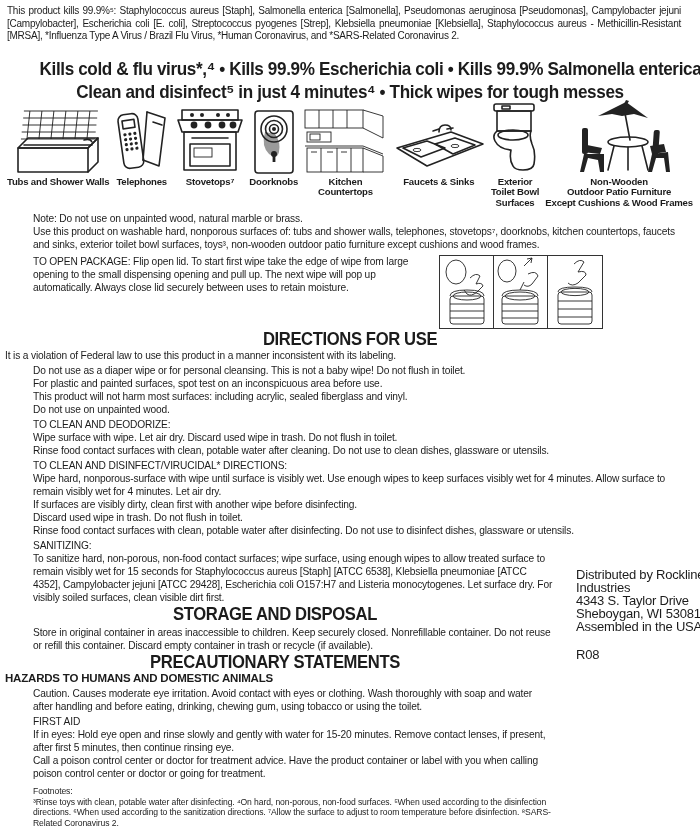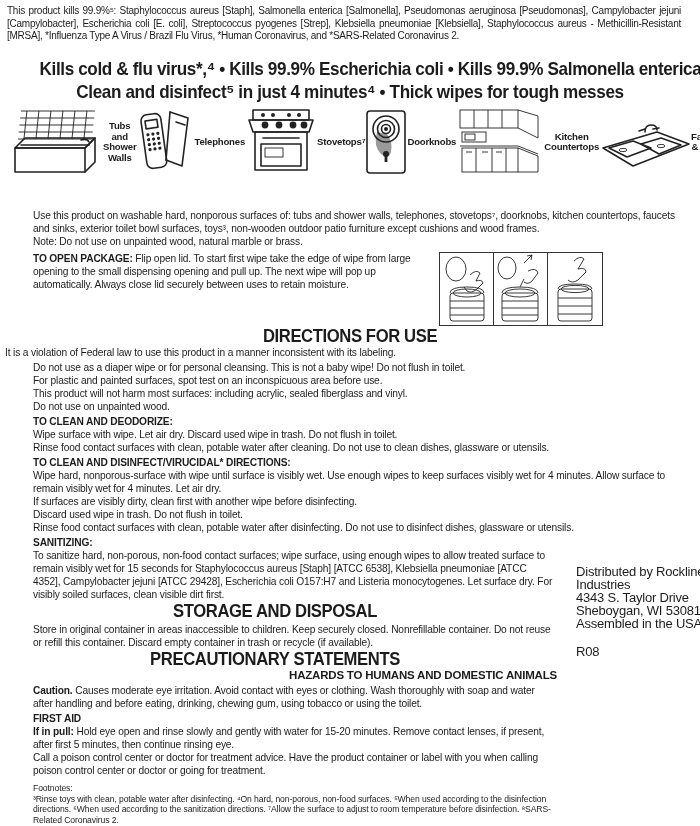--- a/index.html
+++ b/index.html
@@ -5,31 +5,31 @@
   * { margin:0; padding:0; box-sizing:border-box; }
   html,body { background:#ffffff; }
   body {
     width:700px; height:826px; overflow:hidden;
     font-family:"Liberation Sans", sans-serif;
     color:#1c1c1c;
   }
   .page { position:relative; width:700px; height:826px; padding:4px 5px 0 5px; }
 
   .txt { font-size:10.2px; line-height:13px; letter-spacing:-0.15px; }
-  .b { font-weight:bold; }
+  .b { font-weight:normal; }
 
   .intro { text-align:justify; letter-spacing:-0.25px; font-size:10px; line-height:12.5px; margin:1px 14px 3px 2px; }
 
   .headline { text-align:center; font-weight:bold; margin:14px 0 2px 0; }
   .headline .hl-line { display:block; white-space:nowrap; font-size:19px; line-height:23px; letter-spacing:-0.4px;
     transform:scaleX(0.9); transform-origin:50% 50%; }
 
   
   .surfaces { display:flex; justify-content:space-between; align-items:flex-start; margin:5px 2px 4px 2px; }
-  .surface { display:flex; flex-direction:row; align-items:center; text-align:center; }
+  .surface { display:flex; flex-direction:column; align-items:center; text-align:center; }
   .surface .art { height:66px; display:flex; align-items:flex-end; justify-content:center; }
   .surface .cap { font-weight:bold; font-size:9.6px; line-height:10.5px; letter-spacing:-0.2px; white-space:pre-line; margin-top:3px; }
   svg { display:block; }
   .ln { fill:none; stroke:#222; stroke-width:1.6; stroke-linecap:round; stroke-linejoin:round; }
   .ln-thin { fill:none; stroke:#222; stroke-width:0.9; }
   .fill-dark { fill:#222; stroke:none; }
   .fill-grey { fill:#9a9a9a; stroke:none; }
 
   .body-copy { margin:2px 0 0 28px; padding-right:4px; }
   .body-copy-full { margin:2px 2px 0 28px; }
@@ -42,21 +42,21 @@
 
   .big-head { text-align:center; font-weight:bold; font-size:17.5px; line-height:20px; letter-spacing:-0.4px;
     transform:scaleX(0.95); transform-origin:50% 50%; white-space:nowrap; }
   .center-line { text-align:left; }
 
   .lower { position:relative; width:552px; }
   .lower .big-head { width:540px; }
   .distributor { position:absolute; left:553px; top:29px; width:142px; font-size:13px; line-height:13px; letter-spacing:-0.2px;margin-left:18px; }
   .dist-code { text-align:left; padding-right:20px; margin-top:15px; }
 
-  .sub-head { text-align:right; font-weight:bold; font-size:11.5px; line-height:13px; letter-spacing:-0.2px; }
+  .sub-head { text-align:left; font-weight:bold; font-size:11.5px; line-height:13px; letter-spacing:-0.2px; }
 
   .footnotes { margin:6px 2px 0 28px; font-size:8.6px; line-height:10.6px; letter-spacing:-0.1px; }
   .epa { margin:6px 2px 0 28px; font-size:9.8px; line-height:12px; letter-spacing:-0.15px; }
 </style>
 </head>
 <body>
 
 <div class="page">
 
   <p class="intro">This product kills 99.9%⁵: Staphylococcus aureus [Staph], Salmonella enterica [Salmonella], Pseudomonas aeruginosa [Pseudomonas], Campylobacter jejuni [Campylobacter], Escherichia coli [E. coli], Streptococcus pyogenes [Strep], Klebsiella pneumoniae [Klebsiella], Staphylococcus aureus - Methicillin-Resistant [MRSA], *Influenza Type A Virus / Brazil Flu Virus, *Human Coronavirus, and *SARS-Related Coronavirus 2.</p>
@@ -197,20 +197,36 @@
           </g>
           <g class="ln-thin">
             <ellipse cx="24" cy="28" rx="4" ry="1.6"></ellipse>
             <ellipse cx="62" cy="24" rx="4" ry="1.6"></ellipse>
           </g>
         </svg>
       </span>
       <span class="cap">Faucets &amp; Sinks</span>
     </div>
 
+    <div class="surface">
+      <span class="art">
+        <svg width="54" height="72" viewBox="0 0 54 72">
+          <g class="ln">
+            <rect x="6" y="2" width="40" height="7" rx="2"></rect>
+            <rect x="9" y="9" width="34" height="20"></rect>
+            <rect x="14" y="4" width="8" height="3"></rect>
+            <path d="M9 29 q-5 4 -2 10 q4 8 16 9 q-2 10 2 16 q2 4 10 4 q10 0 11 -6 q2 -12 -2 -20 q-3 -8 -1 -13 Z"></path>
+            <ellipse cx="25" cy="33" rx="15" ry="5"></ellipse>
+          </g>
+        </svg>
+      </span>
+      <span class="cap">Exterior
+Toilet Bowl
+Surfaces</span>
+    </div>
 
     <div class="surface">
       <span class="art">
         <svg width="110" height="74" viewBox="0 0 110 74">
           <g class="fill-dark">
             <path d="M62 2 L34 16 L48 14 L58 16 L70 14 L84 18 Z"></path>
             <path d="M60 4 l2 -4 3 1 -3 5 Z"></path>
           </g>
           <g class="ln">
               <path d="M60 8 L66 40"></path>
@@ -229,22 +245,22 @@
           </g>
         </svg>
       </span>
       <span class="cap">Non-Wooden
 Outdoor Patio Furniture
 Except Cushions &amp; Wood Frames</span>
     </div>
   </div>
 
   <div class="txt body-copy-full">
+    <div>Note: Do not use on unpainted wood, natural marble or brass.</div>
     <div>Use this product on washable hard, nonporous surfaces of: tubs and shower walls, telephones, stovetops⁷, doorknobs, kitchen countertops, faucets and sinks, exterior toilet bowl surfaces, toys³, non-wooden outdoor patio furniture except cushions and wood frames.</div>
-    <div>Note: Do not use on unpainted wood, natural marble or brass.</div>
   </div>
 
   <div class="open-row">
     <div class="txt open-text">
       <span class="b">TO OPEN PACKAGE:</span><span> Flip open lid. To start first wipe take the edge of wipe from large opening to the small dispensing opening and pull up. The next wipe will pop up automatically. Always close lid securely between uses to retain moisture.</span>
     </div>
     <div class="open-art">
       <span class="panel">
         <svg width="54" height="72" viewBox="0 0 54 72">
           <g class="ln-thin">
@@ -328,21 +344,21 @@
 
     <div class="big-head">PRECAUTIONARY STATEMENTS</div>
     <div class="sub-head">HAZARDS TO HUMANS AND DOMESTIC ANIMALS</div>
 
     <div class="txt body-copy">
       <span class="b">Caution.</span><span> Causes moderate eye irritation.  Avoid contact with eyes or clothing.  Wash thoroughly with soap and water after handling and before eating, drinking, chewing gum, using tobacco or using the toilet.</span>
     </div>
 
     <div class="txt body-copy">
       <div class="b">FIRST AID</div>
-      <div><span class="b">If in pull:</span><span> Hold eye open and rinse slowly and gently with water for 15-20 minutes.  Remove contact lenses, if present, after first 5 minutes, then continue rinsing eye.</span></div>
+      <div><span class="b">If in eyes:</span><span> Hold eye open and rinse slowly and gently with water for 15-20 minutes.  Remove contact lenses, if present, after first 5 minutes, then continue rinsing eye.</span></div>
       <div>Call a poison control center or doctor for treatment advice. Have the product container or label with you when calling poison control center or doctor or going for treatment.</div>
     </div>
 
     <div class="footnotes">
       <div>Footnotes:</div>
       <div>³Rinse toys with clean, potable water after disinfecting. ⁴On hard, non-porous, non-food surfaces. ⁵When used according to the disinfection directions. ⁶When used according to the sanitization directions. ⁷Allow the surface to adjust to room temperature before disinfection. ⁸SARS-Related Coronavirus 2.</div>
     </div>
 
     <div class="epa">
       <div>EPA REG. NO. 6836-336-56952</div>

